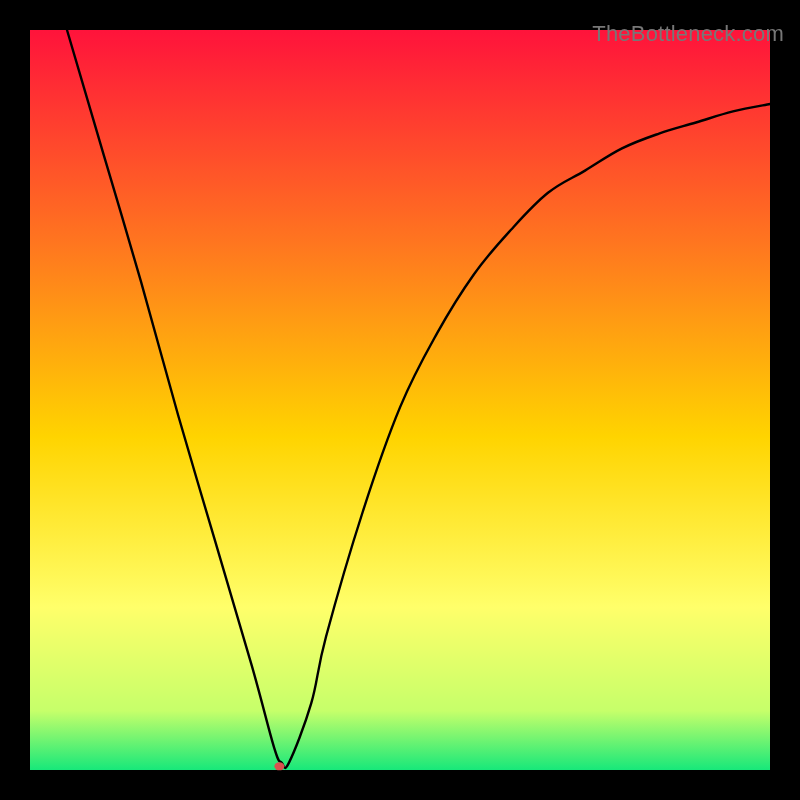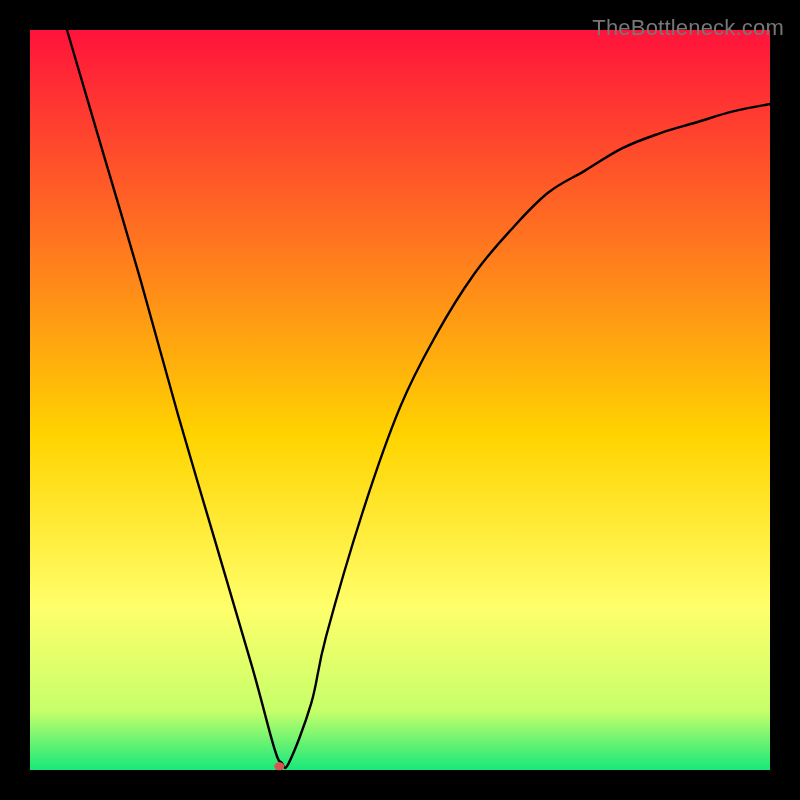--- a/index.html
+++ b/index.html
@@ -5,21 +5,21 @@
   html, body {
     margin: 0;
     padding: 0;
     width: 800px;
     height: 800px;
     background: #000;
     overflow: hidden;
   }
   .watermark {
     position: absolute;
-    top: 15px;
+    top: 21px;
     right: 16px;
     font-family: Arial, Helvetica, sans-serif;
     font-size: 22px;
     color: #777;
     letter-spacing: 0.2px;
     z-index: 5;
   }
   .frame {
     position: absolute;
     inset: 0;

